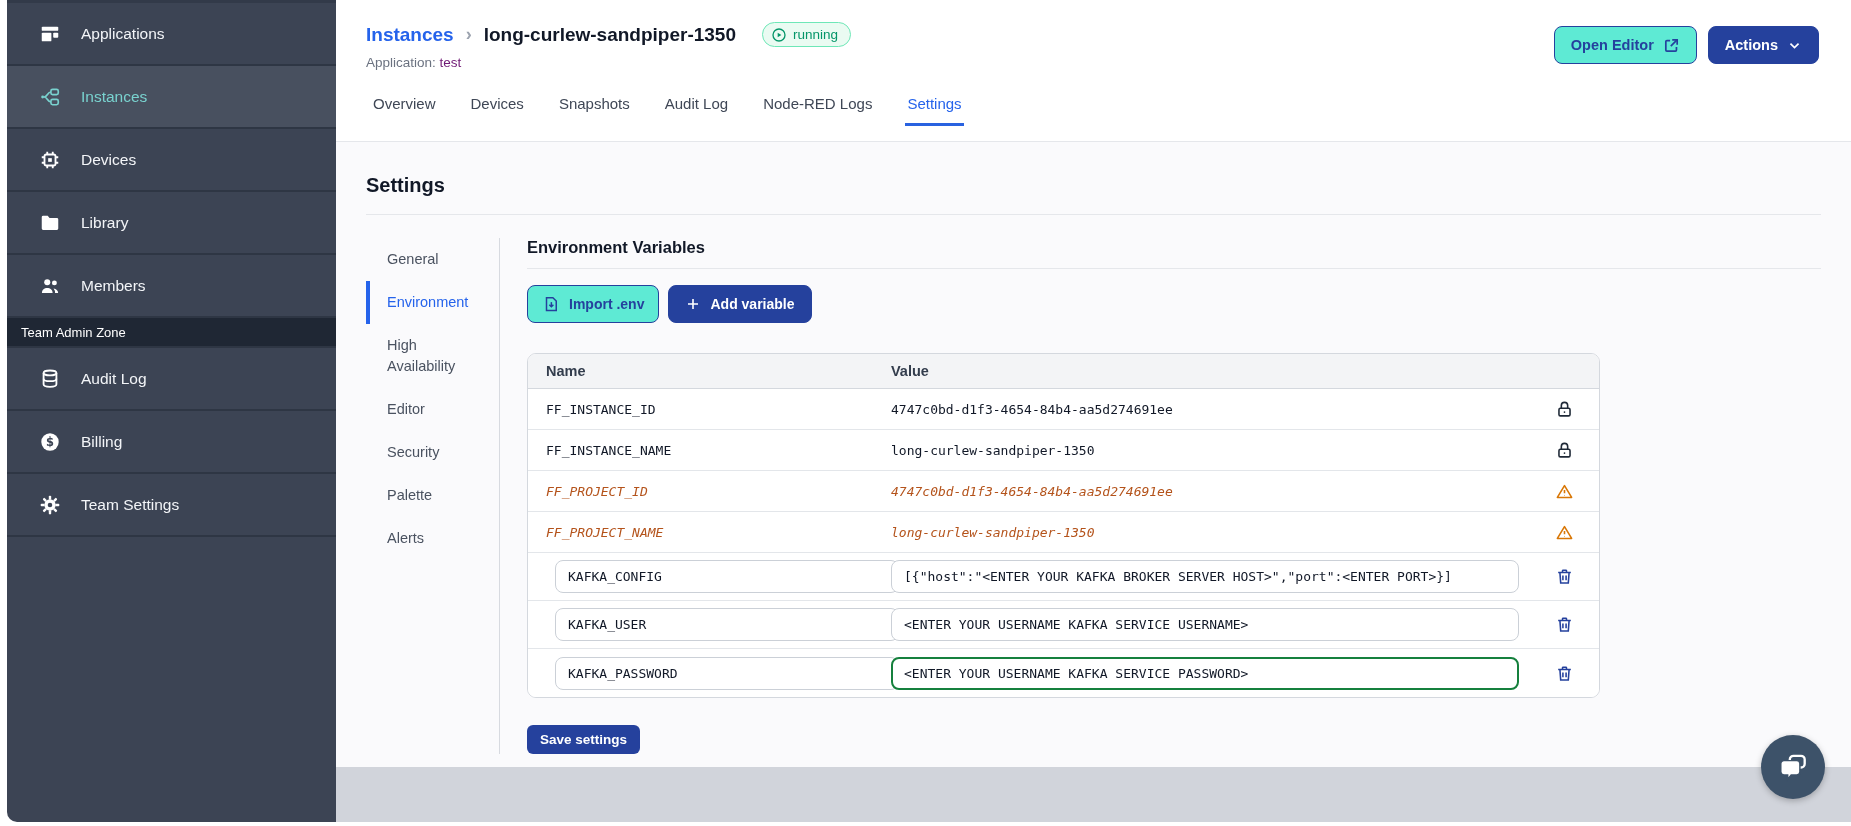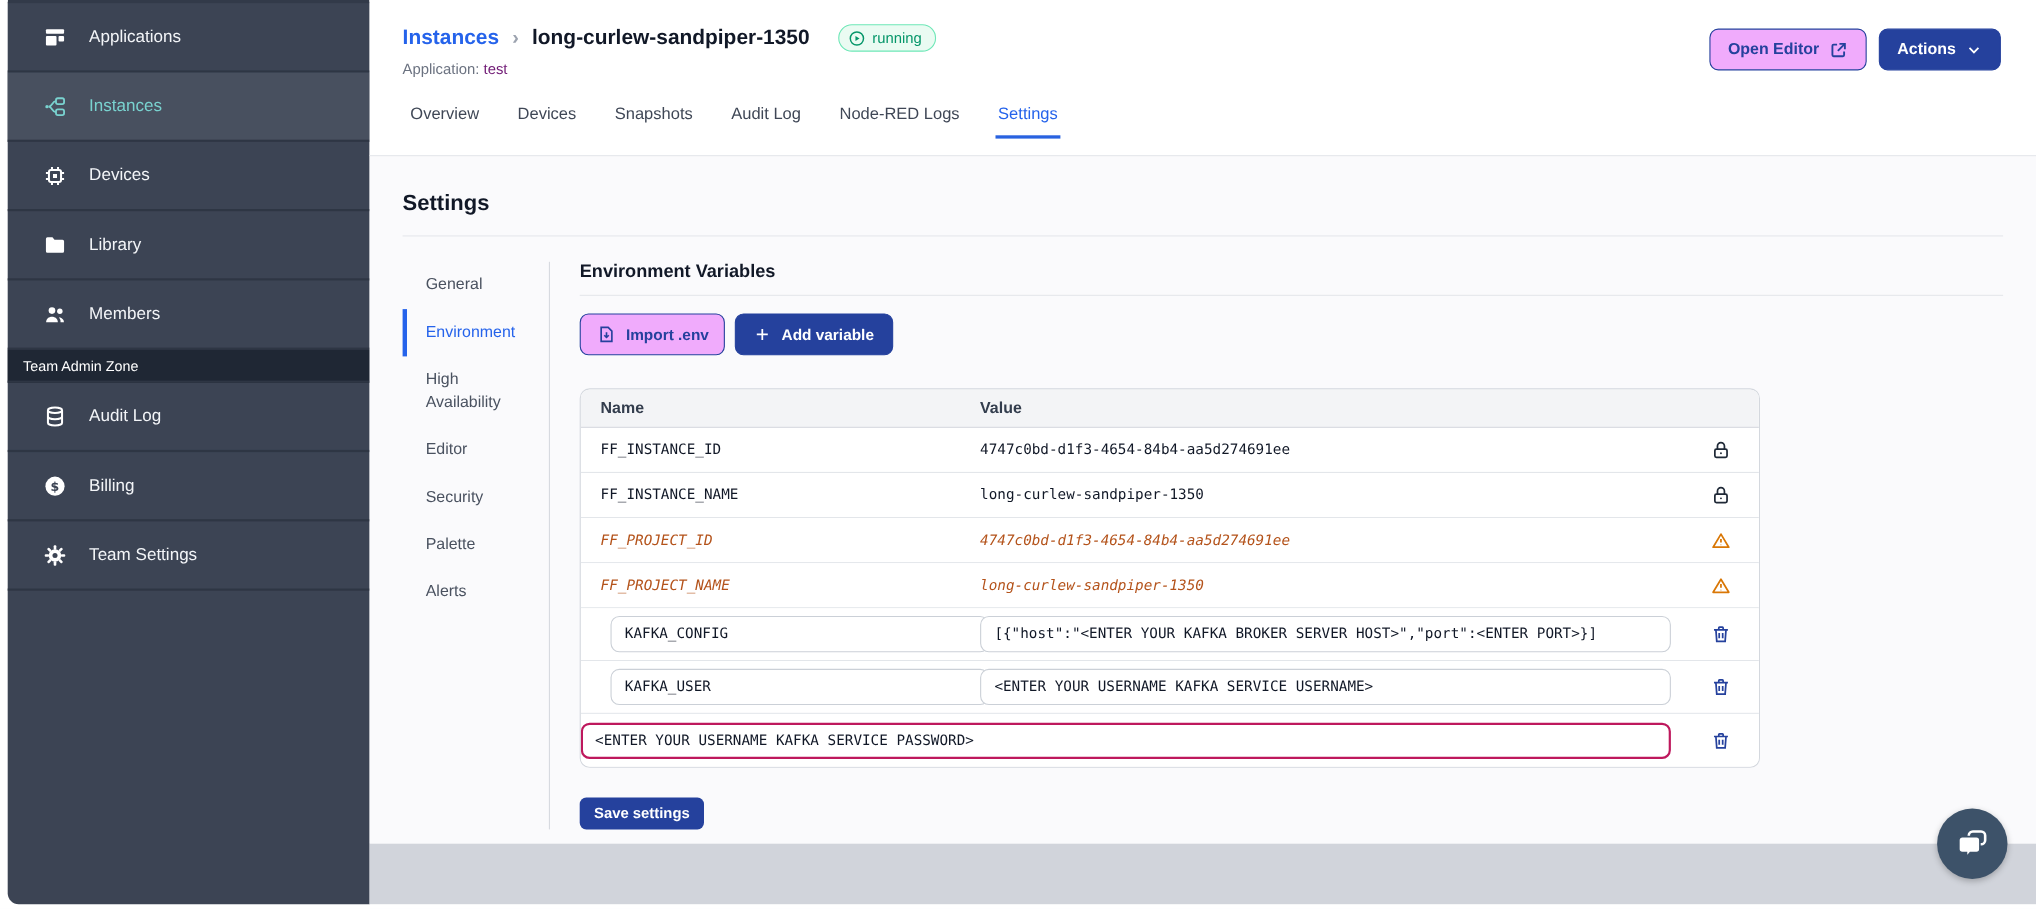--- a/index.html
+++ b/index.html
@@ -26,21 +26,21 @@
   .crumb-sep { color:#9CA3AF; font-size:18px; font-weight:700; }
   .crumb-current { color:#111827; font-weight:700; font-size:19px; }
   .status-badge { margin-left:14px; display:inline-flex; align-items:center; gap:6px; height:25px;
                   padding:0 12px 0 8px; border:1px solid #6EE7B7; background:#EAFBF2; border-radius:999px;
                   color:#059669; font-size:13.5px; }
   .app-line { margin-top:8px; font-size:13.5px; color:#6B7280; }
   .app-line a { color:#701a75; text-decoration:none; cursor:pointer;margin-top:19px; }
   .header-buttons { position:absolute; right:32px; top:26px; display:flex; gap:11px; }
   .btn { display:inline-flex; align-items:center; justify-content:center; gap:9px; border-radius:8px;
          font-weight:700; font-size:14.5px; cursor:pointer; }
-  .btn-outline { height:38px; padding:0 16px; background:#f0abfc; border:1.5px solid #25419D; color:#25419D; }
+  .btn-outline { height:38px; padding:0 16px; background:#5eead4; border:1.5px solid #25419D; color:#25419D; }
   .btn-solid { height:38px; padding:0 16px; background:#25419D; border:1.5px solid #25419D; color:#fff; }
 
   .tabs { display:flex; gap:31px; margin-top:17px; padding-left:5px; }
   .tab { font-size:15px; color:#3F4756; padding:8px 2px 11px 2px; border-bottom:3px solid transparent; cursor:pointer; }
   .tab.active { color:#2563EB; border-bottom-color:#2962E0; }
 
   
   .page-body { height:625px; background:#FAFAFC; padding:32px 30px 0 30px; }
   .page-title { font-size:20px; font-weight:700; color:#111827; }
   .hr { height:1px; background:#E5E7EB; margin-top:17px; }
@@ -71,21 +71,21 @@
   .td-icon { width:70px; display:flex; justify-content:center; }
   .td-icon svg { width:19px; height:19px; }
   .tr.plain { height:41px; }
   .tr.editable { height:48px; }
   .mono { font-family:"DejaVu Sans Mono", monospace; font-size:13px; color:#111827; }
   .tr.deprecated .mono { color:#B4531B; font-style:italic; }
   .cell-input { height:33px; border:1px solid #CBD0D7; border-radius:8px; background:#fff; padding:0 12px;
                 font-family:"DejaVu Sans Mono", monospace; font-size:13px; color:#111827; outline:none; }
   .td-name .cell-input { width:344px; margin-left:9px; }
   .td-value .cell-input { width:calc(100% - 10px); }
-  .cell-input.focused { border:2px solid #be185d; padding:0 11px; }
+  .cell-input.focused { border:2px solid #15803d; padding:0 11px; }
 
   .save-btn { margin-top:27px; height:29px; padding:0 13px; border-radius:6px; background:#25419D; color:#fff;
               font-size:13.5px; font-weight:700; display:inline-flex; align-items:center; cursor:pointer; border:none; }
 
   .page-footer { height:55px; background:#D1D4DB; }
 
   .chat-bubble { position:absolute; right:26px; top:735px; width:64px; height:64px; border-radius:50%;
                  background:#3D5269; display:flex; align-items:center; justify-content:center; cursor:pointer;
                  box-shadow:0 2px 6px rgba(0,0,0,.25); }
   .chat-bubble svg { width:34px; height:34px; }
@@ -345,20 +345,21 @@
                   <svg viewBox="0 0 24 24" fill="none" stroke="#25419D" stroke-width="2">
                     <path d="M4 7h16"></path>
                     <path d="M9.5 7V4.8A.8.8 0 0110.3 4h3.4a.8.8 0 01.8.8V7"></path>
                     <path d="M6.2 7l1 13.2h9.6l1-13.2"></path>
                     <path d="M10 10.8v5.8M14 10.8v5.8"></path>
                   </svg>
                 </div>
             </div>
 
             <div class="tr editable">
+              <div class="td-name"><input class="cell-input" type="text" value="KAFKA_PASSWORD" style=""></div>
               <div class="td-value"><input class="cell-input focused" type="text" value="&lt;ENTER YOUR USERNAME KAFKA SERVICE PASSWORD&gt;" style=""></div>
               <div class="td-icon">
                   <svg viewBox="0 0 24 24" fill="none" stroke="#25419D" stroke-width="2">
                     <path d="M4 7h16"></path>
                     <path d="M9.5 7V4.8A.8.8 0 0110.3 4h3.4a.8.8 0 01.8.8V7"></path>
                     <path d="M6.2 7l1 13.2h9.6l1-13.2"></path>
                     <path d="M10 10.8v5.8M14 10.8v5.8"></path>
                   </svg>
                 </div>
             </div>

